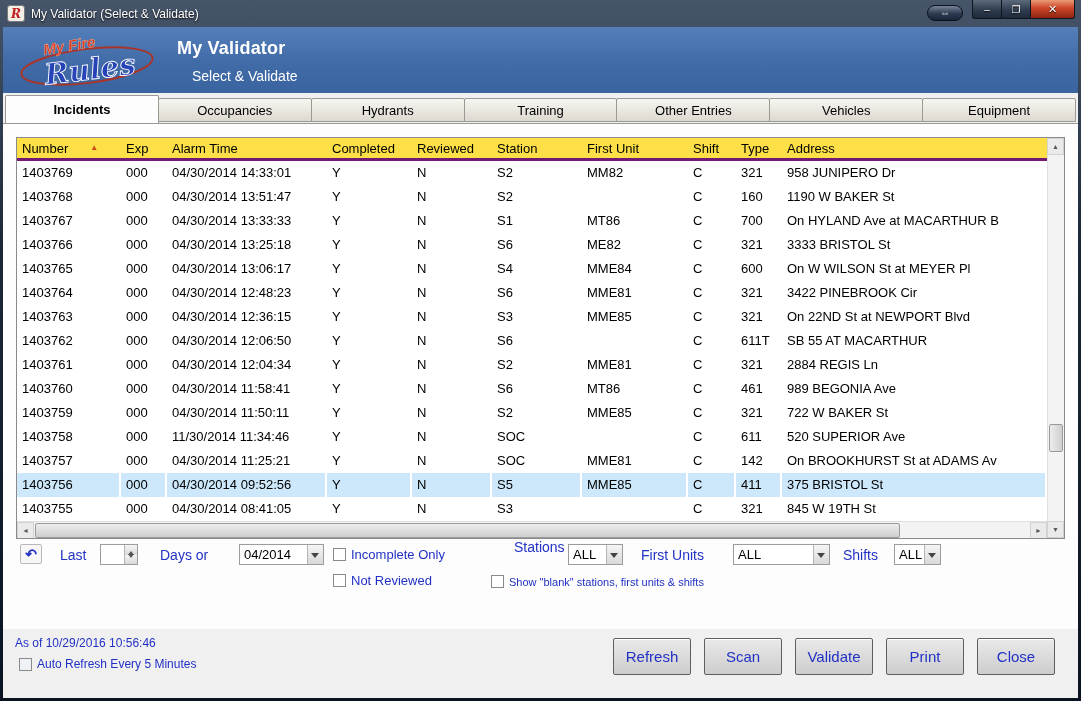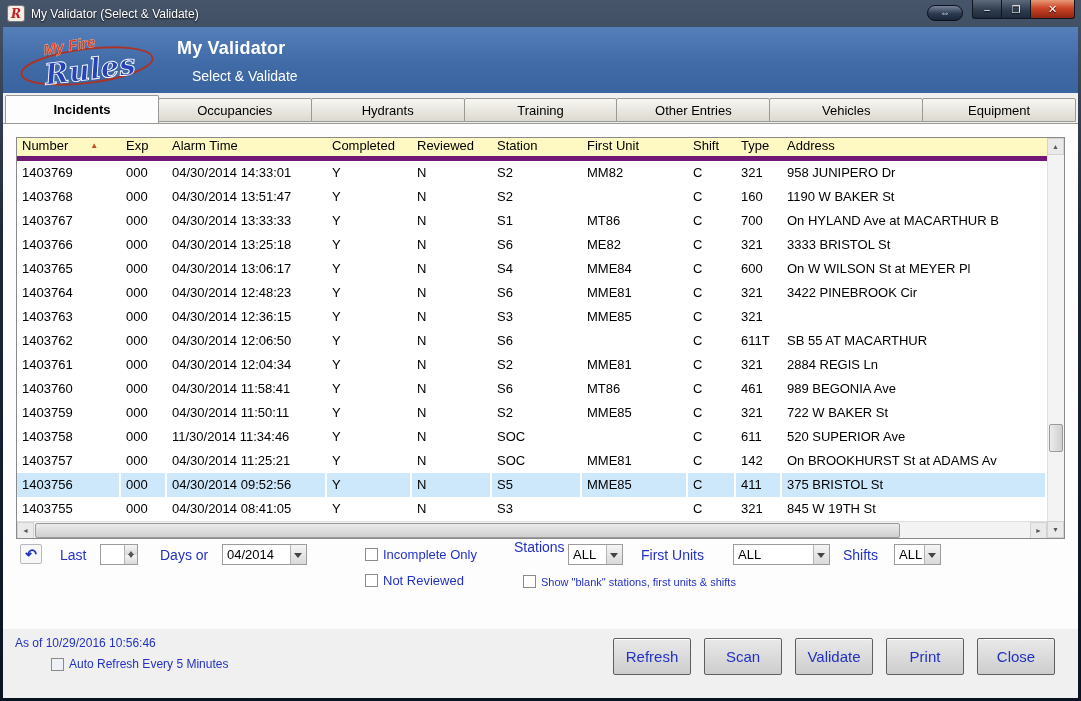--- a/index.html
+++ b/index.html
@@ -55,22 +55,22 @@
     font-weight:bold; border-bottom:none; z-index:3; }
 
   
   .panel { flex:1; background:#fdfdfd; border-top:1px solid #9a9a94; position:relative;
     z-index:1; display:flex; flex-direction:column; }
 
   
   .table-outer { margin:13px 13px 0 13px; height:402px; border:1px solid #8a8a8a;
     background:#fff; display:flex; }
   .table-main { flex:1; display:flex; flex-direction:column; overflow:hidden; }
-  .thead { display:flex; height:23px; align-items:flex-start; border-bottom:5px solid #701a75;
-    background:#fef9c3; }
+  .thead { display:flex; height:23px; align-items:center; border-bottom:3px solid #701a75;
+    background:#fde047; }
   .hcell { font-size:13px; color:#000; display:flex; align-items:center; padding-left:5px;
     overflow:hidden; white-space:nowrap; }
   .sort-icon { color:#cf4a14; font-size:8px; margin-left:22px; line-height:1; }
   .tbody { flex:1; overflow:hidden; }
   .trow { display:flex; height:24px; line-height:24px; background:#fff; }
   .trow.selected { background:#cde8fa; }
   .trow.selected .tcell { background:#cde8fa; border-right:2px solid #fff; }
   .tcell { font-size:13px; color:#000; padding-left:5px; overflow:hidden; white-space:nowrap; }
   .c0{width:104px}.c1{width:46px}.c2{width:160px}.c3{width:85px}.c4{width:80px}
   .c5{width:90px}.c6{width:106px}.c7{width:48px}.c8{width:46px}.c9{flex:1}
@@ -108,21 +108,21 @@
     border:3px solid transparent; border-top:4px solid #555; }
   .combo { position:absolute; height:21px; background:#fff; border:1px solid #9c9c9c;
     display:flex; align-items:stretch; }
   .combo-val { flex:1; font-size:13px; line-height:19px; padding-left:4px; color:#000;
     overflow:hidden; white-space:nowrap; }
   .combo-btn { width:16px; background:linear-gradient(#f5f5f5,#d9d9d9);
     border-left:1px solid #b4b4b4; position:relative; flex:none; }
   .combo-btn::after { content:""; position:absolute; left:3px; top:8px;
     border:4px solid transparent; border-top:5px solid #444; }
   .checkbox-row { position:absolute; display:flex; align-items:center;
-    color:#2231c5; font-size:13px; white-space:nowrap;margin-left:32px; }
+    color:#2231c5; font-size:13px; white-space:nowrap; }
   .cb { width:13px; height:13px; background:#fff; border:1px solid #8a8a8a;
     margin-right:5px; flex:none; }
   .checkbox-row.small { font-size:11px; }
 
   
   .footer { height:70px; background:#f0f0f0; position:relative; }
   .asof { position:absolute; left:12px; top:7px; color:#2231c5; font-size:12px; }
   .auto-refresh { left:16px; top:28px; font-size:12px; }
   .auto-refresh .cb { background:#eef2f6; }
   .action-buttons { position:absolute; top:9px; right:23px; display:flex; gap:13px;align-items:flex-end; }
@@ -287,20 +287,21 @@
               <div class="trow">
                 <div class="tcell c0">1403763</div>
                 <div class="tcell c1">000</div>
                 <div class="tcell c2">04/30/2014 12:36:15</div>
                 <div class="tcell c3">Y</div>
                 <div class="tcell c4">N</div>
                 <div class="tcell c5">S3</div>
                 <div class="tcell c6">MME85</div>
                 <div class="tcell c7">C</div>
                 <div class="tcell c8">321</div>
+                <div class="tcell c9">On 22ND St  at NEWPORT Blvd</div>
               </div>
               <div class="trow">
                 <div class="tcell c0">1403762</div>
                 <div class="tcell c1">000</div>
                 <div class="tcell c2">04/30/2014 12:06:50</div>
                 <div class="tcell c3">Y</div>
                 <div class="tcell c4">N</div>
                 <div class="tcell c5">S6</div>
                 <div class="tcell c6"></div>
                 <div class="tcell c7">C</div>
@@ -411,21 +412,21 @@
         </div>
         <span class="lbl" style="left:57px; top:8px;">Last</span>
         <div class="spinner">
           <span class="spin-val"></span>
           <span class="spin-btns">
             <span class="spin-up"></span>
             <span class="spin-down"></span>
           </span>
         </div>
         <span class="lbl" style="left:157px; top:8px;">Days or</span>
-        <div class="combo" style="left:219px; top:5px; width:85px;">
+        <div class="combo" style="left:236px; top:5px; width:85px;">
           <span class="combo-val">04/2014</span>
           <span class="combo-btn"></span>
         </div>
 
         <div class="checkbox-row" style="left:330px; top:8px;">
           <span class="cb"></span>
           <span>Incomplete Only</span>
         </div>
         <div class="checkbox-row" style="left:330px; top:34px;">
           <span class="cb"></span>

